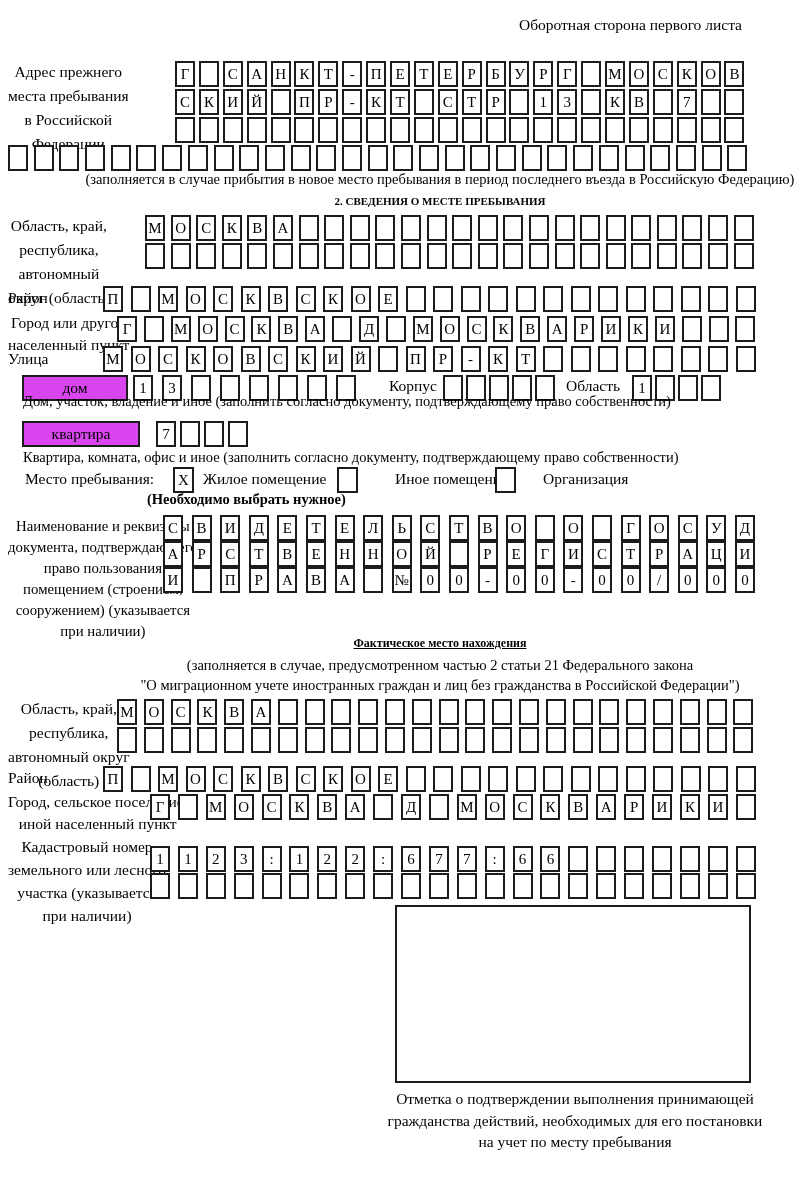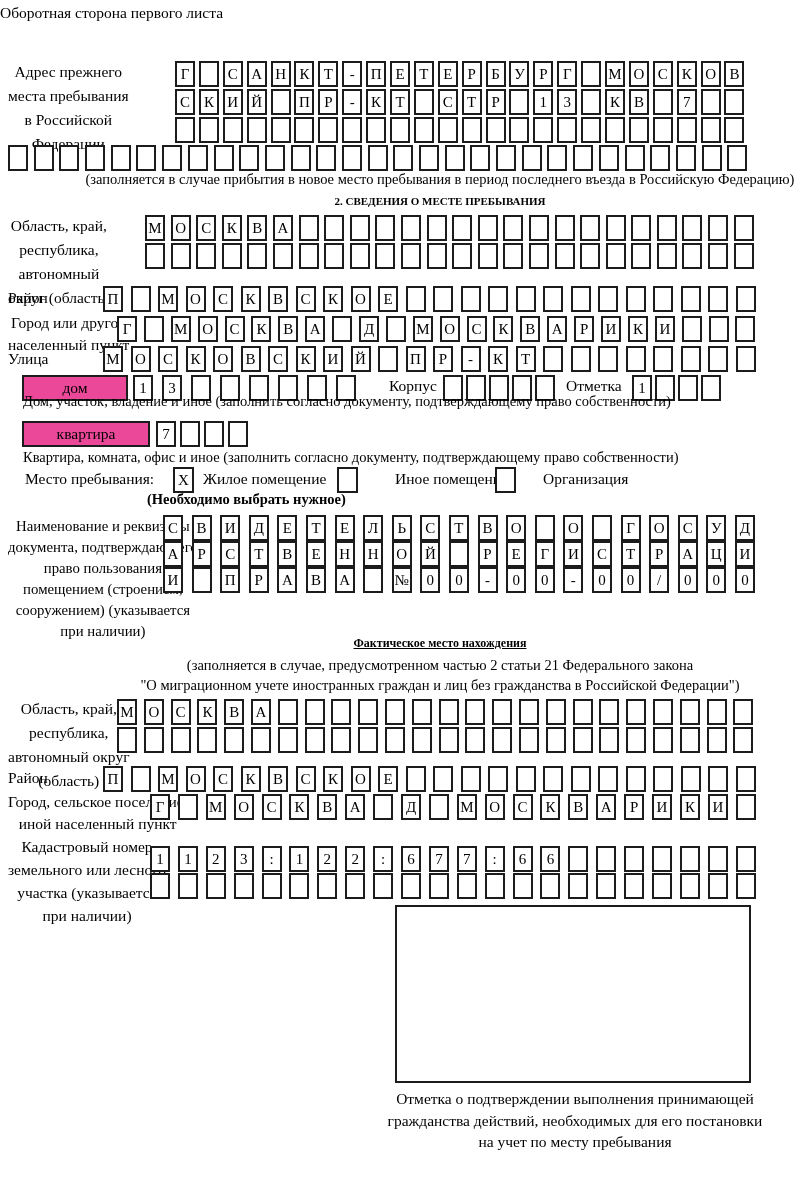--- a/index.html
+++ b/index.html
@@ -9,36 +9,36 @@
   }
   .abs{position:absolute;}
   .cellrow{display:flex;}
   .cell{
     flex:none;width:20px;height:26px;box-sizing:border-box;border:2px solid #1c1c1c;
     margin-right:var(--g,4px);display:flex;align-items:center;justify-content:center;
     font-size:15px;background:#ffffff;
   }
   .labelbox{
     box-sizing:border-box;border:2px solid #1c1c1c;height:26px;
-    display:flex;align-items:center;justify-content:center;background:#ec4899;
+    display:flex;align-items:center;justify-content:center;background:#d946ef;
   }
   .checkbox{
     box-sizing:border-box;border:2px solid #1c1c1c;width:21px;height:26px;
     display:flex;align-items:center;justify-content:center;font-size:15px;background:#ffffff;
   }
   .cap{font-size:14.5px;}
   .center{text-align:center;width:800px;left:12px;padding-left:28px;}
   .bold{font-weight:bold;}
   .lines div{white-space:nowrap;text-align:center;}
   .bigbox{box-sizing:border-box;border:2px solid #1c1c1c;background:#ffffff;}
 </style>
 </head>
 <body>
 
-<div class="abs" style="left:0;top:4px;width:742px;">Оборотная сторона первого листа</div>
+<div class="abs" style="left:0;top:16px;width:742px;text-align:right;">Оборотная сторона первого листа</div>
 
 <div class="abs lines" style="left:8px;top:60px;line-height:24px;">
     <div>Адрес прежнего</div>
     <div>места пребывания</div>
     <div>в Российской</div>
     <div>Федерации</div>
   </div>
 <div class="abs cellrow" style="left:175px;top:61px;--g:3.9px;">
     <div class="cell">Г</div>
     <div class="cell"></div>
@@ -310,30 +310,30 @@
     <div class="cell"></div>
   </div>
 <div class="abs" style="left:389px;top:377px;">Корпус</div>
 <div class="abs cellrow" style="left:443px;top:375px;--g:3px;">
     <div class="cell"></div>
     <div class="cell"></div>
     <div class="cell"></div>
     <div class="cell"></div>
     <div class="cell"></div>
   </div>
-<div class="abs" style="left:566px;top:377px;">Отметка</div>
+<div class="abs" style="left:566px;top:377px;">Область</div>
 <div class="abs cellrow" style="left:632px;top:375px;--g:3px;">
     <div class="cell">1</div>
     <div class="cell"></div>
     <div class="cell"></div>
     <div class="cell"></div>
   </div>
 <div class="abs cap" style="left:23px;top:393px;">Дом, участок, владение и иное (заполнить согласно документу, подтверждающему право собственности)</div>
 
-<div class="abs labelbox" style="left:22px;top:421px;width:128px;">квартира</div>
+<div class="abs labelbox" style="left:22px;top:421px;width:118px;">квартира</div>
 <div class="abs cellrow" style="left:156px;top:421px;--g:4px;">
     <div class="cell">7</div>
     <div class="cell"></div>
     <div class="cell"></div>
     <div class="cell"></div>
   </div>
 <div class="abs cap" style="left:23px;top:449px;">Квартира, комната, офис и иное (заполнить согласно документу, подтверждающему право собственности)</div>
 
 <div class="abs" style="left:25px;top:470px;">Место пребывания:</div>
 <div class="abs checkbox" style="left:173px;top:467px;">X</div>

